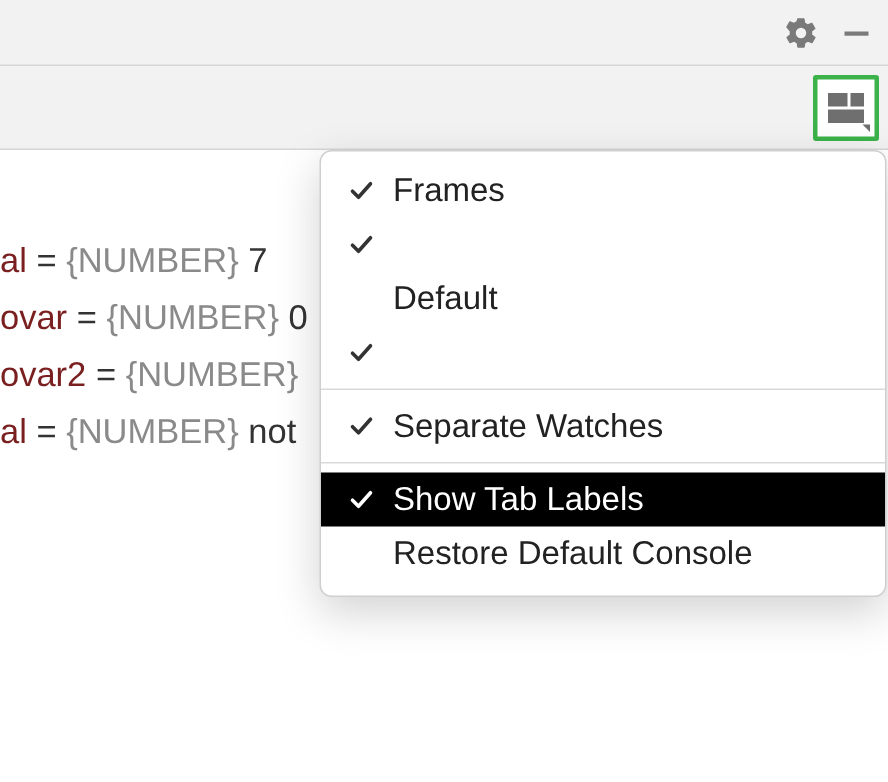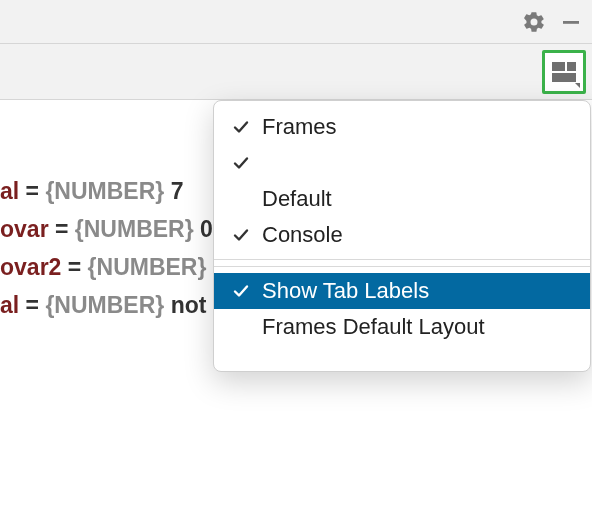--- a/index.html
+++ b/index.html
@@ -50,61 +50,60 @@
   .layout-button .tri {
     position: absolute;
     right: 3px;
     bottom: 3px;
     width: 0; height: 0;
     border-left: 5px solid transparent;
     border-top: 5px solid #6f6f6f;
   }
   .code-area {
     position: absolute;
-    top: 172px;
+    top: 154px;
     left: 0;
     width: 210px;
     font-size: 23px;
     line-height: 38px;
     color: #333;
     white-space: nowrap;
-    font-weight: bold;
   }
   .code-line { padding-left: 0; }
   .var-name { color: #7a1f1f; }
   .eq { color: #333; }
   .brace { color: #8a8a8a; }
   .val { color: #333; }
   .menu {
     position: absolute;
     top: 100px;
     left: 213px;
     width: 378px;
     background: #fff;
     border: 1px solid #cfcfcf;
     border-radius: 8px;
     box-shadow: 0 10px 30px rgba(0,0,0,0.18);
-    padding: 8px 0 26px 0;
+    padding: 8px 0 10px 0;
   }
   .menu-item {
     display: flex;
     align-items: center;
     height: 36px;
     padding: 0 16px 0 18px;
     font-size: 22px;
     color: #222;
   }
   .menu-item .check {
     width: 30px;
     display: flex;
     align-items: center;
     justify-content: flex-start;
   }
   .menu-item.highlight {
-    background: #0369a1;
+    background: #000000;
     color: #fff;
   }
   .menu-item.highlight .check svg path { stroke: #fff; }
   .menu-sep {
     height: 1px;
     background: #d9d9d9;
     margin: 6px 0;
   }
 </style>
 </head>
@@ -183,33 +182,40 @@
   <div class="menu-item">
     <span class="check"></span>
     <span>Default</span>
   </div>
   <div class="menu-item">
     <span class="check">
       <svg width="18" height="18" viewBox="0 0 18 18">
           <path d="M3 9.5 L7 13.5 L15 4.5" stroke="#333" stroke-width="2.4" fill="none" stroke-linecap="round" stroke-linejoin="round"></path>
         </svg>
     </span>
-    <span>Console</span>
   </div>
 
   <div class="menu-sep"></div>
 
+  <div class="menu-item">
+    <span class="check">
+      <svg width="18" height="18" viewBox="0 0 18 18">
+          <path d="M3 9.5 L7 13.5 L15 4.5" stroke="#333" stroke-width="2.4" fill="none" stroke-linecap="round" stroke-linejoin="round"></path>
+        </svg>
+    </span>
+    <span>Separate Watches</span>
+  </div>
 
   <div class="menu-sep"></div>
 
   <div class="menu-item highlight">
     <span class="check">
       <svg width="18" height="18" viewBox="0 0 18 18">
           <path d="M3 9.5 L7 13.5 L15 4.5" stroke="#fff" stroke-width="2.4" fill="none" stroke-linecap="round" stroke-linejoin="round"></path>
         </svg>
     </span>
     <span>Show Tab Labels</span>
   </div>
   <div class="menu-item">
     <span class="check"></span>
-    <span>Frames Default Layout</span>
+    <span>Restore Default Console</span>
   </div>
 </div>
 
 </body></html>

